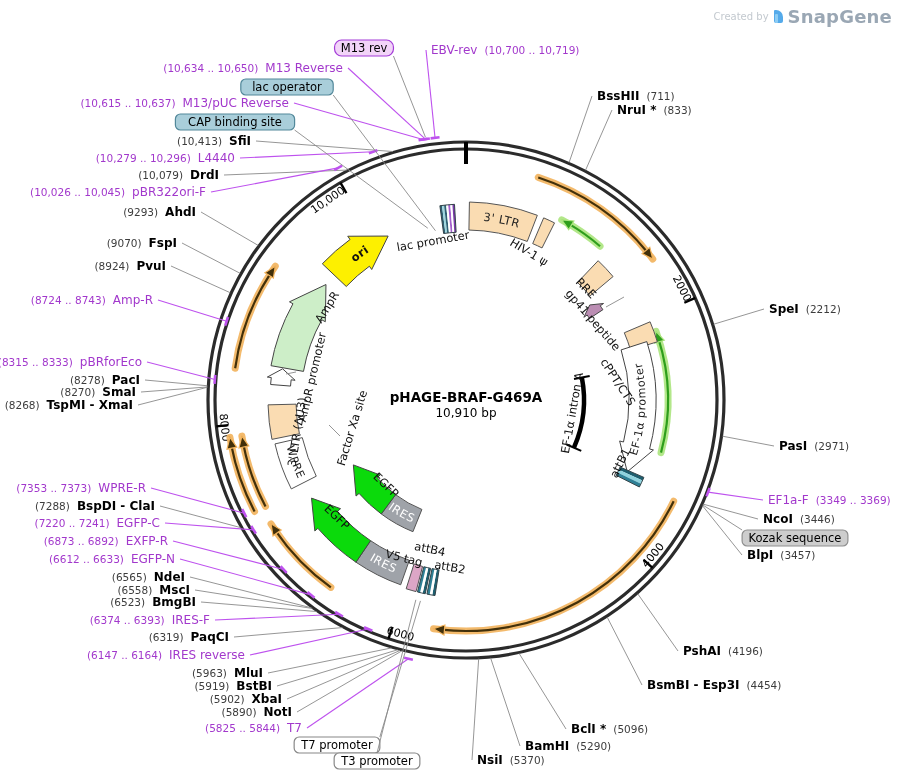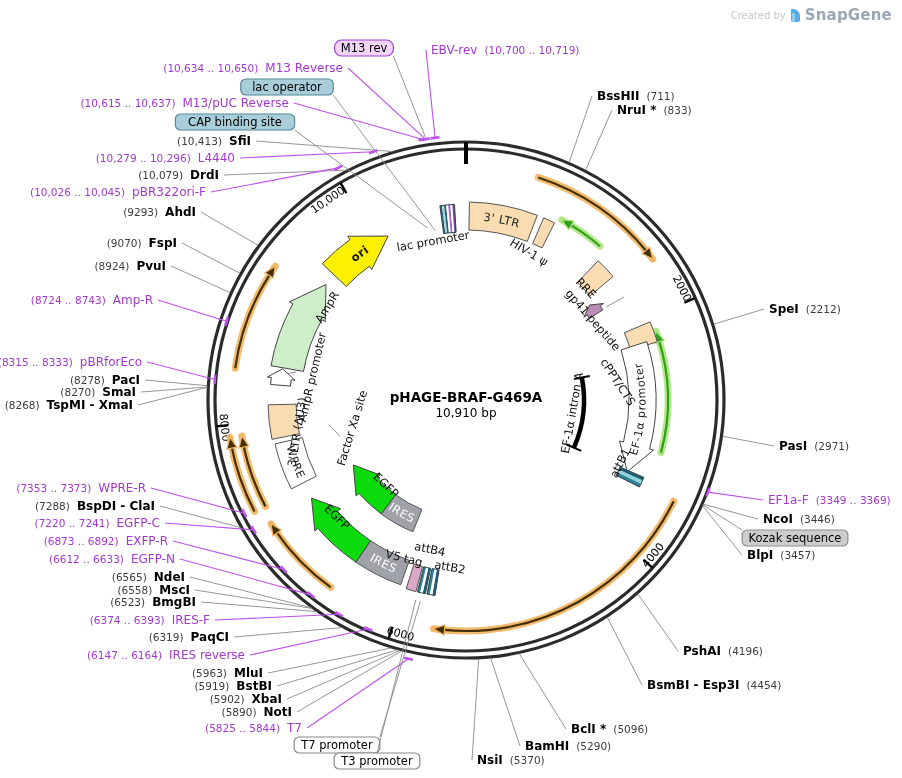--- a/index.html
+++ b/index.html
@@ -1,21 +1,21 @@
 <!DOCTYPE html>
 <html><head>
 <meta charset="utf-8">
 <style>
   html,body{margin:0;padding:0;background:#fff;}
   body{width:902px;height:778px;position:relative;font-family:"DejaVu Sans",sans-serif;overflow:hidden;}
   svg{position:absolute;left:0;top:0;}
   svg text{font-family:"DejaVu Sans",sans-serif;}
   #credit{position:absolute;top:6px;right:10px;display:flex;align-items:center;gap:5px;}
   #credit .pre{font-size:10px;color:#c3c9cf;}
-  #credit .brand{font-size:15px;color:#9aa7b4;font-weight:bold;letter-spacing:.2px;}
+  #credit .brand{font-size:18px;color:#9aa7b4;font-weight:bold;letter-spacing:.2px;}
   #credit .flame{display:inline-block;width:9px;height:13px;background:#54aaea;border-radius:1px 7px 2px 2px;position:relative;}
   #credit .flame:after{content:"";position:absolute;left:1px;top:4px;width:3px;height:9px;background:#8ecdf4;border-radius:1px;}
   .title-name{font-size:13.5px;font-weight:bold;fill:#000;}
   .title-size{font-size:12px;fill:#000;}
 </style>
 </head>
 <body>
 
 <svg id="map" width="902" height="778" viewBox="0 0 902 778">
   <g id="gen">

